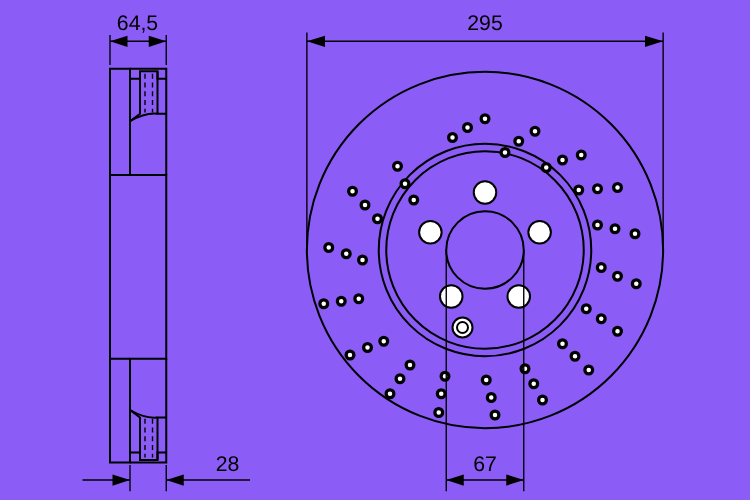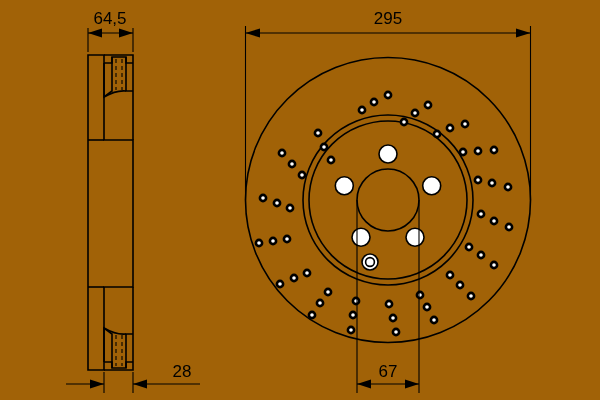--- a/index.html
+++ b/index.html
@@ -11,21 +11,21 @@
   body {
     width: 600px;
     height: 400px;
     overflow: hidden;
     font-family: "Liberation Sans", sans-serif;
   }
   #drawing-root {
     position: relative;
     width: 600px;
     height: 400px;
-    background: #a16207;
+    background: #8b5cf6;
   }
   #drawing-svg {
     display: block;
     width: 600px;
     height: 400px;
   }
   .dim-text {
     font-family: "Liberation Sans", sans-serif;
     font-size: 17px;
     fill: #000000;

